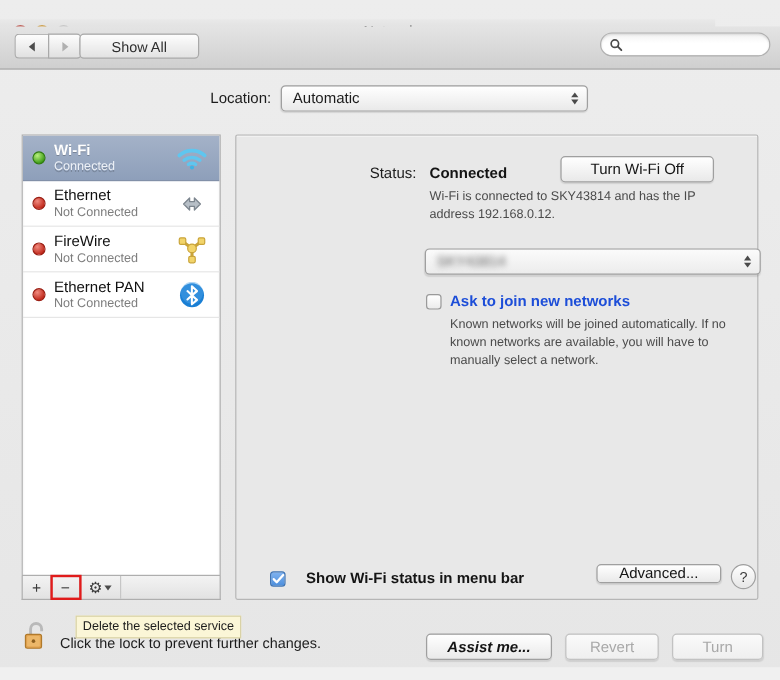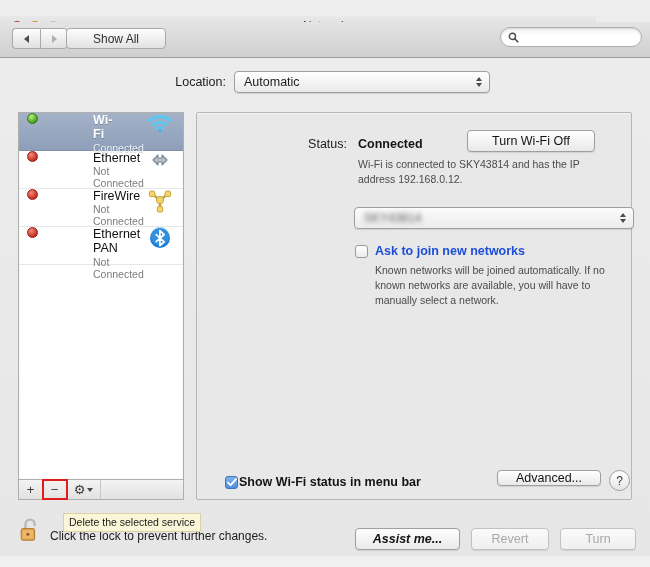--- a/index.html
+++ b/index.html
@@ -186,24 +186,23 @@
     background: #ffffff;
     border: 1px solid #aeaeae;
     box-sizing: border-box;
     box-shadow: inset 0 1px 2px rgba(0,0,0,0.10);
     overflow: hidden;
   }
   .svc-row {
     position: relative;
     height: 38px;
     display: flex;
-    align-items: flex-start;
+    align-items: center;
     border-bottom: 1px solid #e6e6e6;
     box-sizing: border-box;
-    gap: 48px;
   }
   .svc-row.selected {
     background: linear-gradient(#a4b2c8, #8e9fba);
     border-bottom: 1px solid #8290a8;
   }
   .svc-dot {
     width: 9px; height: 9px;
     border-radius: 50%;
     margin-left: 8px;
     flex: 0 0 auto;
@@ -359,21 +358,21 @@
     font-size: 10.5px;
     color: #4b4b4b;
     line-height: 1.42;
   }
 
   #show-status-row {
     position: absolute;
     left: 28px; top: 362px;
     display: flex;
     align-items: center;
-    gap: 1px;
+    gap: 17px;
   }
   #show-status-label { font-size: 12.5px; color: #141414; font-weight: bold; }
   #advanced-btn {
     position: absolute;
     left: 300px; top: 357px;
     width: 104px; height: 16px;
     border-radius: 4px;
     border: 1px solid #9f9f9f;
     background: linear-gradient(#ffffff, #e9e9e9);
     box-shadow: 0 1px 1px rgba(0,0,0,0.10);

